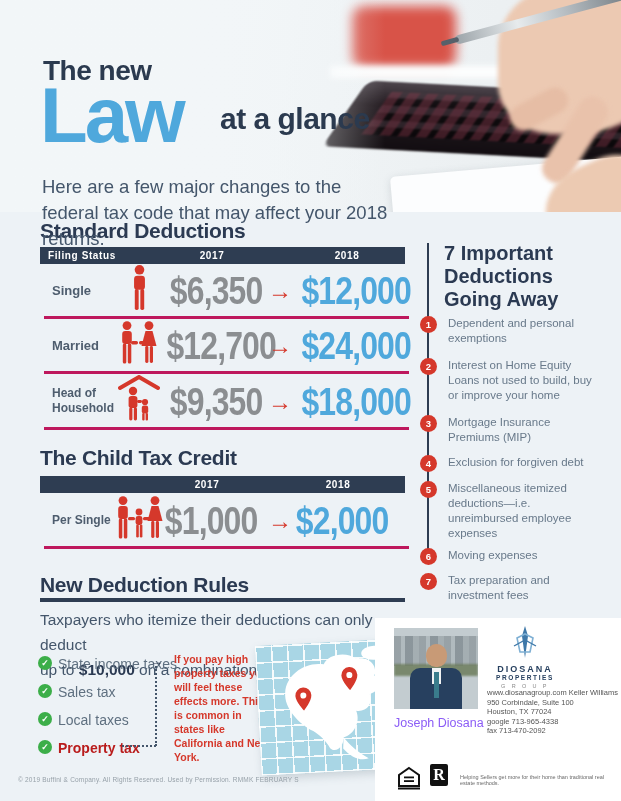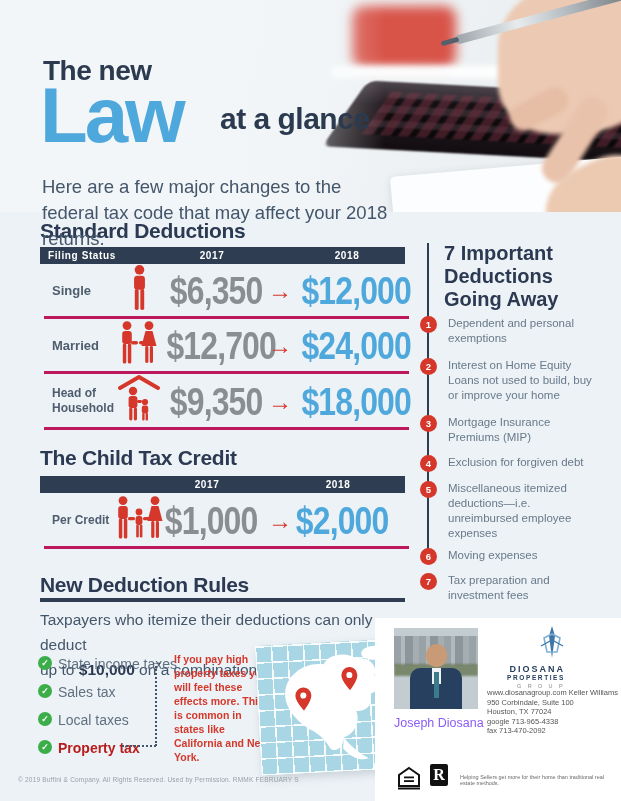--- a/index.html
+++ b/index.html
@@ -81,21 +81,21 @@
   .contact-box{position:absolute;left:375px;top:618px;width:246px;height:183px;background:#ffffff;}
   .agent-photo{position:absolute;left:19px;top:10px;width:84px;height:81px;overflow:hidden;background:#c3ccd0;}
   .ap-city{position:absolute;left:0;top:8px;width:84px;height:30px;opacity:.75;
            background:repeating-linear-gradient(90deg,#8a9499 0 7px,#aab4b8 7px 11px,#79848a 11px 19px,#9aa4a8 19px 25px);}
   .ap-trees{position:absolute;left:0;top:36px;width:84px;height:12px;background:#6d7d5c;opacity:.85;filter:blur(1px);}
   .ap-head{position:absolute;left:32px;top:16px;width:21px;height:23px;border-radius:50% 50% 45% 45%;background:#c89a76;}
   .ap-suit{position:absolute;left:16px;top:40px;width:52px;height:41px;background:#27405f;border-radius:10px 10px 0 0;}
   .ap-shirt{position:absolute;left:38px;top:40px;width:9px;height:16px;background:#f0f2f3;}
   .ap-tie{position:absolute;left:40px;top:44px;width:5px;height:26px;background:#3a7c8c;}
   .agent-name{position:absolute;left:19px;top:98px;font-size:12.5px;color:#8b5cf6;}
-  .logo-block{position:absolute;left:110px;top:8px;width:80px;text-align:right;}
+  .logo-block{position:absolute;left:110px;top:8px;width:80px;text-align:center;}
   .logo-name{font-size:9px;font-weight:bold;color:#27405f;letter-spacing:2px;margin-top:2px;}
   .logo-sub{font-size:6.5px;font-weight:bold;color:#27405f;letter-spacing:1.6px;}
   .logo-grp{font-size:5.5px;color:#8a8a8a;letter-spacing:2.4px;margin-top:2px;}
   .contact-lines{position:absolute;left:112px;top:70px;width:132px;font-size:7.5px;line-height:9.6px;color:#555;}
   .eh-icon{position:absolute;left:22px;top:148px;}
   .realtor{position:absolute;left:55px;top:146px;width:18px;height:22px;background:#111;color:#fff;text-align:center;
            font-family:"Liberation Serif",serif;font-size:16px;font-weight:bold;line-height:22px;border-radius:2px;}
   .tagline{position:absolute;left:85px;top:156px;width:158px;font-size:5.5px;color:#6a6a6a;}
 
   .copyright{position:absolute;left:18px;top:776px;font-size:6.5px;color:#97a1a9;letter-spacing:.2px;}
@@ -192,21 +192,21 @@
     <span class="arrowcell" style="left:222px;width:28px;top:14px;">→</span>
     <span class="vcell v18" style="left:247px;width:120px;top:7px;"><span class="money">$18,000</span></span>
   </div>
 
   <div class="h2" style="left:40px;top:446px;">The Child Tax Credit</div>
   <div class="bar" style="top:476px;">
     <span style="left:107px;width:120px;text-align:center;">2017</span>
     <span style="left:238px;width:120px;text-align:center;">2018</span>
   </div>
   <div class="row" style="top:493px;height:53px;">
-    <span class="rlabel" style="font-size:12px;">Per Credit</span>
+    <span class="rlabel" style="font-size:12px;">Per Single</span>
     <span class="ricon" style="left:58px;width:74px;">
       <svg width="52" height="46" viewBox="0 0 52 44" fill="#d5382b">
         <circle cx="10" cy="4.6" r="4.4"></circle>
         <rect x="5.2" y="10" width="9.6" height="13" rx="3"></rect>
         <rect x="5.8" y="22.5" width="3.5" height="20" rx="1.5"></rect>
         <rect x="10.8" y="22.5" width="3.5" height="20" rx="1.5"></rect>
         <circle cx="26" cy="16" r="3.4"></circle>
         <rect x="22.6" y="20" width="6.8" height="9" rx="2.4"></rect>
         <rect x="23.2" y="28.5" width="2.6" height="13" rx="1.2"></rect>
         <rect x="26.8" y="28.5" width="2.6" height="13" rx="1.2"></rect>

